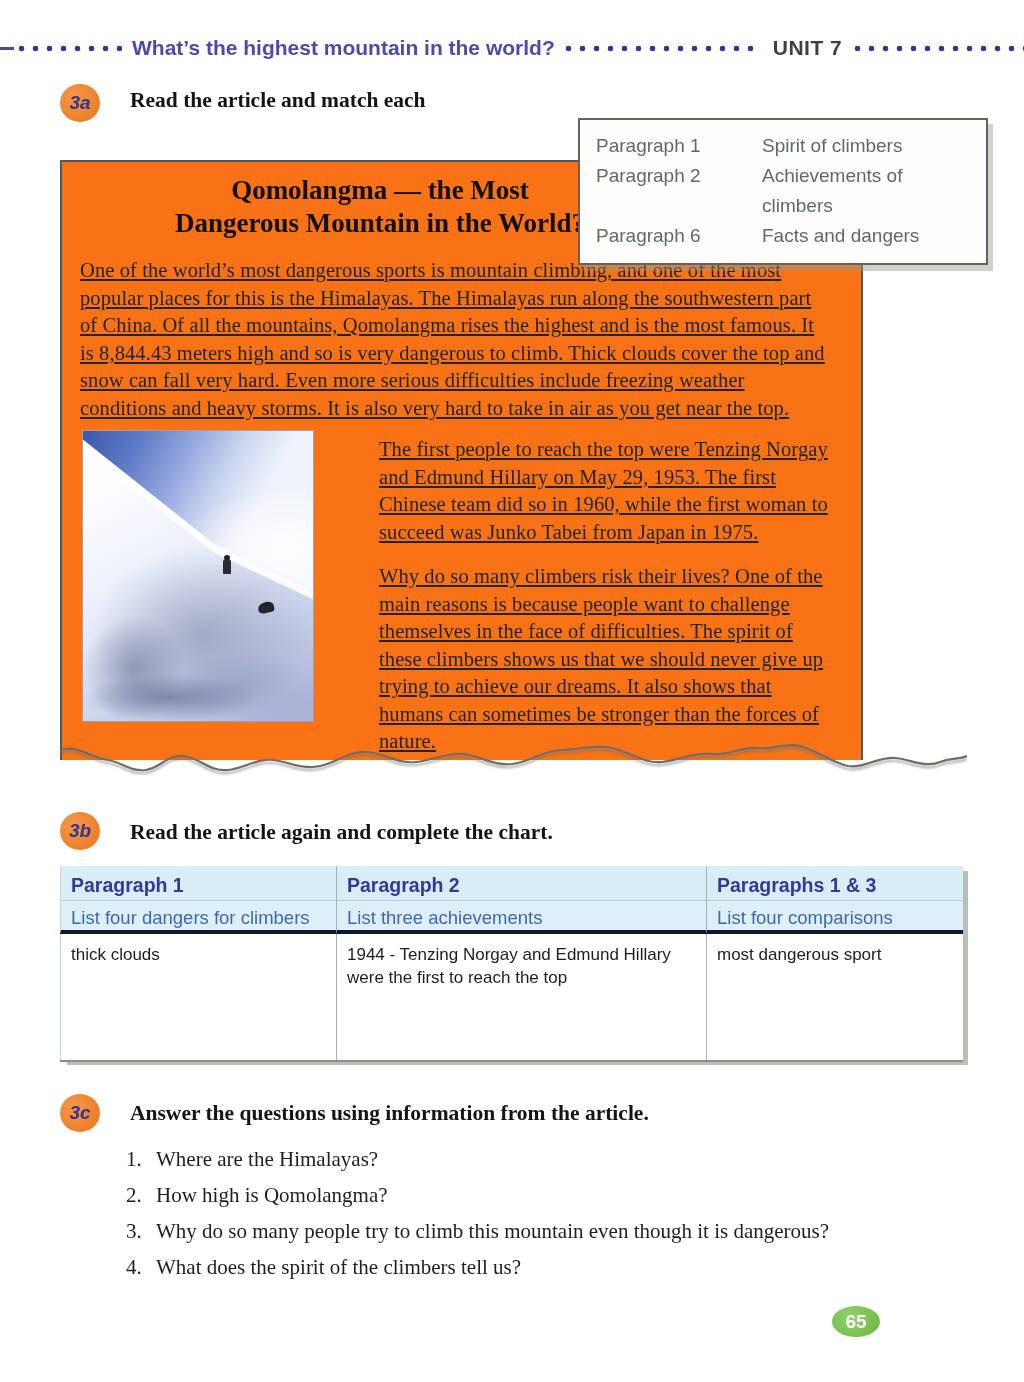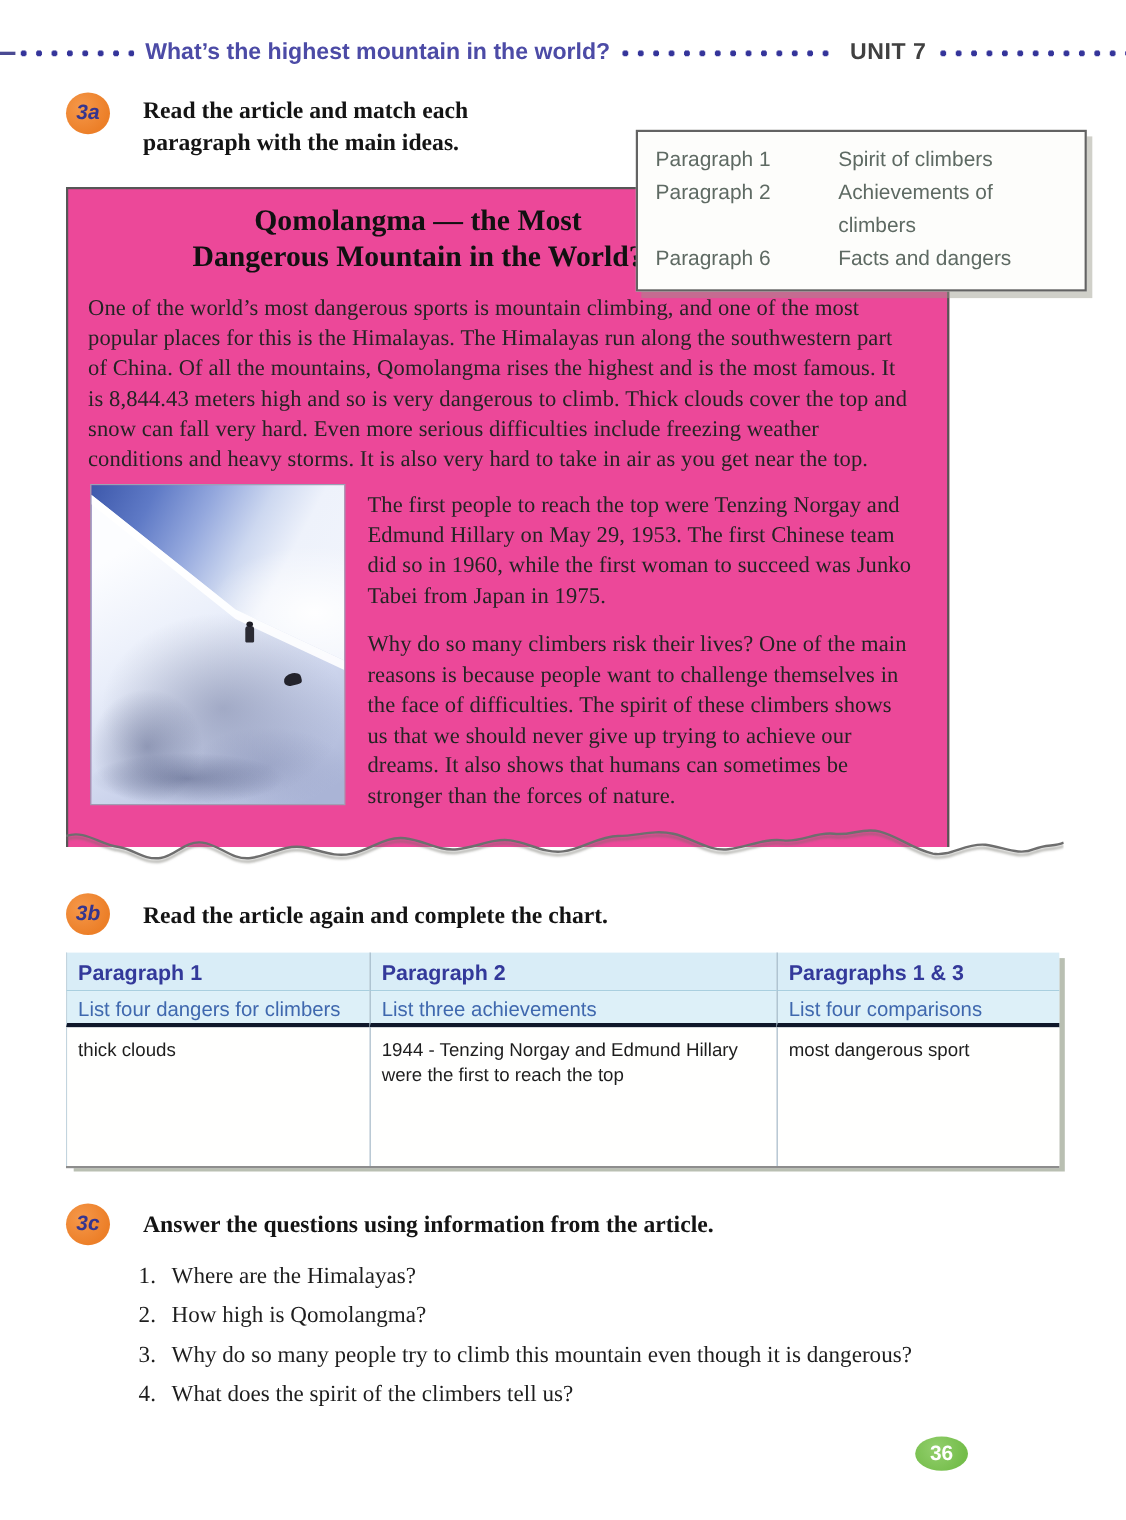--- a/index.html
+++ b/index.html
@@ -38,29 +38,29 @@
     background:#fdfdfb; border:2px solid #636363;
     box-shadow:5px 6px 0 rgba(150,150,135,0.45);
     padding:11px 12px 12px 16px; z-index:3;
   }
   .match-row { display:grid; grid-template-columns:162px 1fr; column-gap:4px;
                font-family:"Liberation Sans", sans-serif; font-size:19px; line-height:30px;
                color:#5e6a63; }
 
   
   .article-box {
-    position:absolute; top:170px; left:60px; width:803px; height:600px;
-    border:2px solid #565656; border-bottom:none; background:#ec4899;
+    position:absolute; top:160px; left:60px; width:803px; height:600px;
+    border:2px solid #565656; border-bottom:none; background:#f97316;
     padding:10px 30px 0 18px; z-index:1;
   }
   .art-title { text-align:center; width:600px; font-weight:bold; font-size:27px;
                line-height:33px; color:#111; margin-top:2px; }
   .art-p { font-size:20.5px; line-height:27.5px; color:#242424; margin-top:17px;
-           letter-spacing:0.1px; }
-  .art-row { display:flex; margin-top:8px; }
+           letter-spacing:0.1px;text-decoration:underline; }
+  .art-row { display:flex; margin-top:8px;gap:45px; }
   .right-col { flex:1; padding-left:20px; }
   .right-col .art-p:first-child { margin-top:6px; }
 
   
   .photo {
     width:232px; height:292px; flex:0 0 232px; margin-left:2px;
     border:1px solid #98a3b5; position:relative; overflow:hidden;
     background:
       radial-gradient(ellipse 60% 30% at 88% 40%, rgba(255,255,255,0.95), rgba(255,255,255,0) 70%),
       linear-gradient(118deg, #3d58ab 0%, #5f7ac6 16%, #93a7dd 30%, #cdd8f0 44%, #eef2fb 56%, #f4f7fd 100%);
@@ -131,21 +131,20 @@
     <div class="dots" style="width:104px;"></div>
     <div class="hdr-q">What’s the highest mountain in the world?</div>
     <div class="dots" style="width:196px;"></div>
     <div class="hdr-unit">UNIT 7</div>
     <div class="dots" style="flex:1;"></div>
   </div>
 
   <div class="badge" style="top:84px; left:60px;">3a</div>
   <div class="instr" style="top:86px; left:130px; width:420px;">
     <div>Read the article and match each</div>
-    <div>paragraph with the main ideas.</div>
   </div>
 
   <div class="match-box">
     <div class="match-row">
       <span>Paragraph 1</span>
       <span>Spirit of climbers</span>
     </div>
     <div class="match-row">
       <span>Paragraph 2</span>
       <span>Achievements of climbers</span>
@@ -217,15 +216,15 @@
     <div class="q">
       <span class="qnum">3.</span>
       <span>Why do so many people try to climb this mountain even though it is dangerous?</span>
     </div>
     <div class="q">
       <span class="qnum">4.</span>
       <span>What does the spirit of the climbers tell us?</span>
     </div>
   </div>
 
-  <div class="page-num">36</div>
+  <div class="page-num">65</div>
 
 </div>
 
 </body></html>

